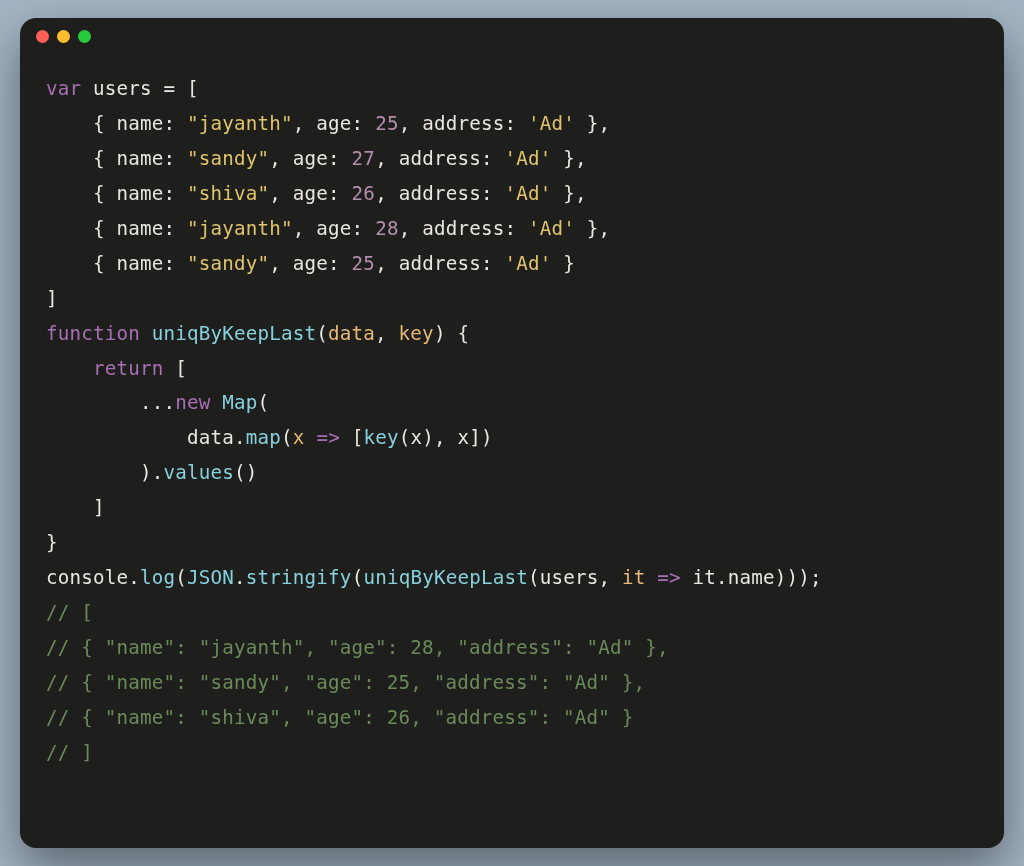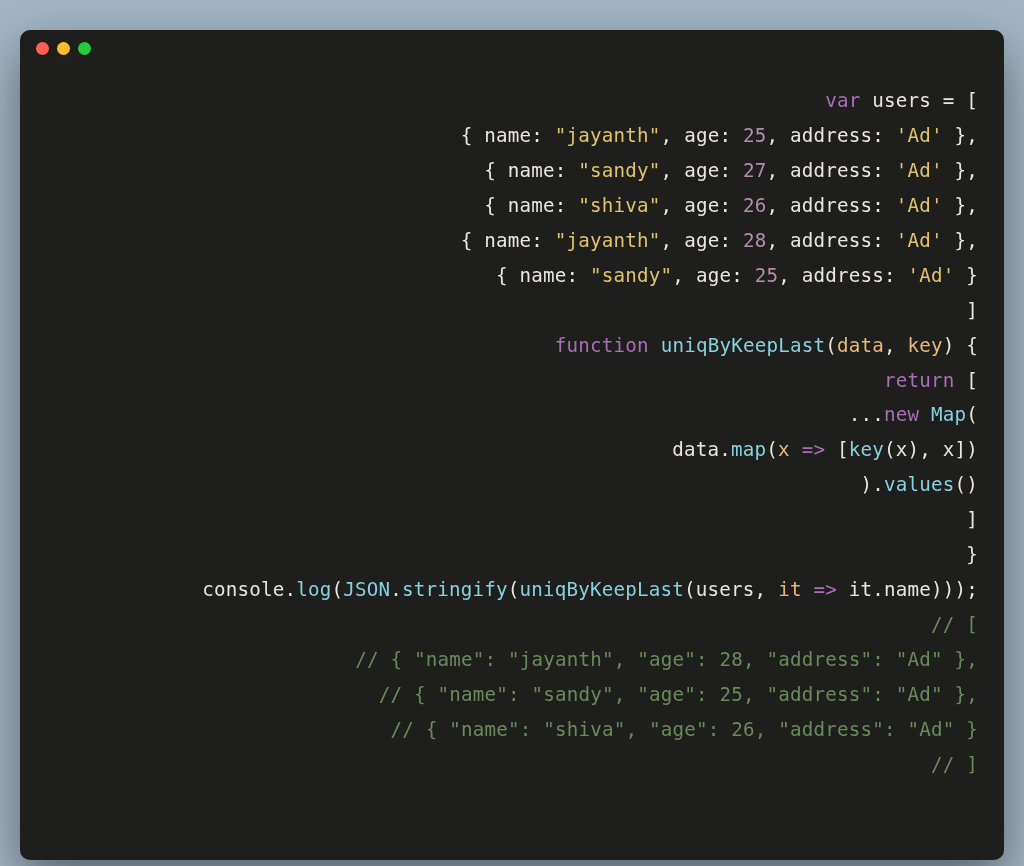--- a/index.html
+++ b/index.html
@@ -5,29 +5,28 @@
   * { margin: 0; padding: 0; box-sizing: border-box; }
   html, body {
     width: 1024px;
     height: 866px;
     background: #a3b5c4;
     font-family: "SF Mono", "Menlo", "Monaco", "Consolas", monospace;
     overflow: hidden;
   }
   .window {
     position: absolute;
-    top: 30px;
+    top: 18px;
     left: 20px;
     width: 984px;
     height: 830px;
     background: #1e1f1c;
-    border-radius: 10px;
+    border-radius: 16px;
     box-shadow: 0 20px 50px rgba(0,0,0,0.45);
     overflow: hidden;
-    text-align: right;
   }
   .titlebar {
     height: 36px;
     display: flex;
     align-items: center;
     padding-left: 16px;
     gap: 8px;
   }
   .dot {
     width: 13px;

